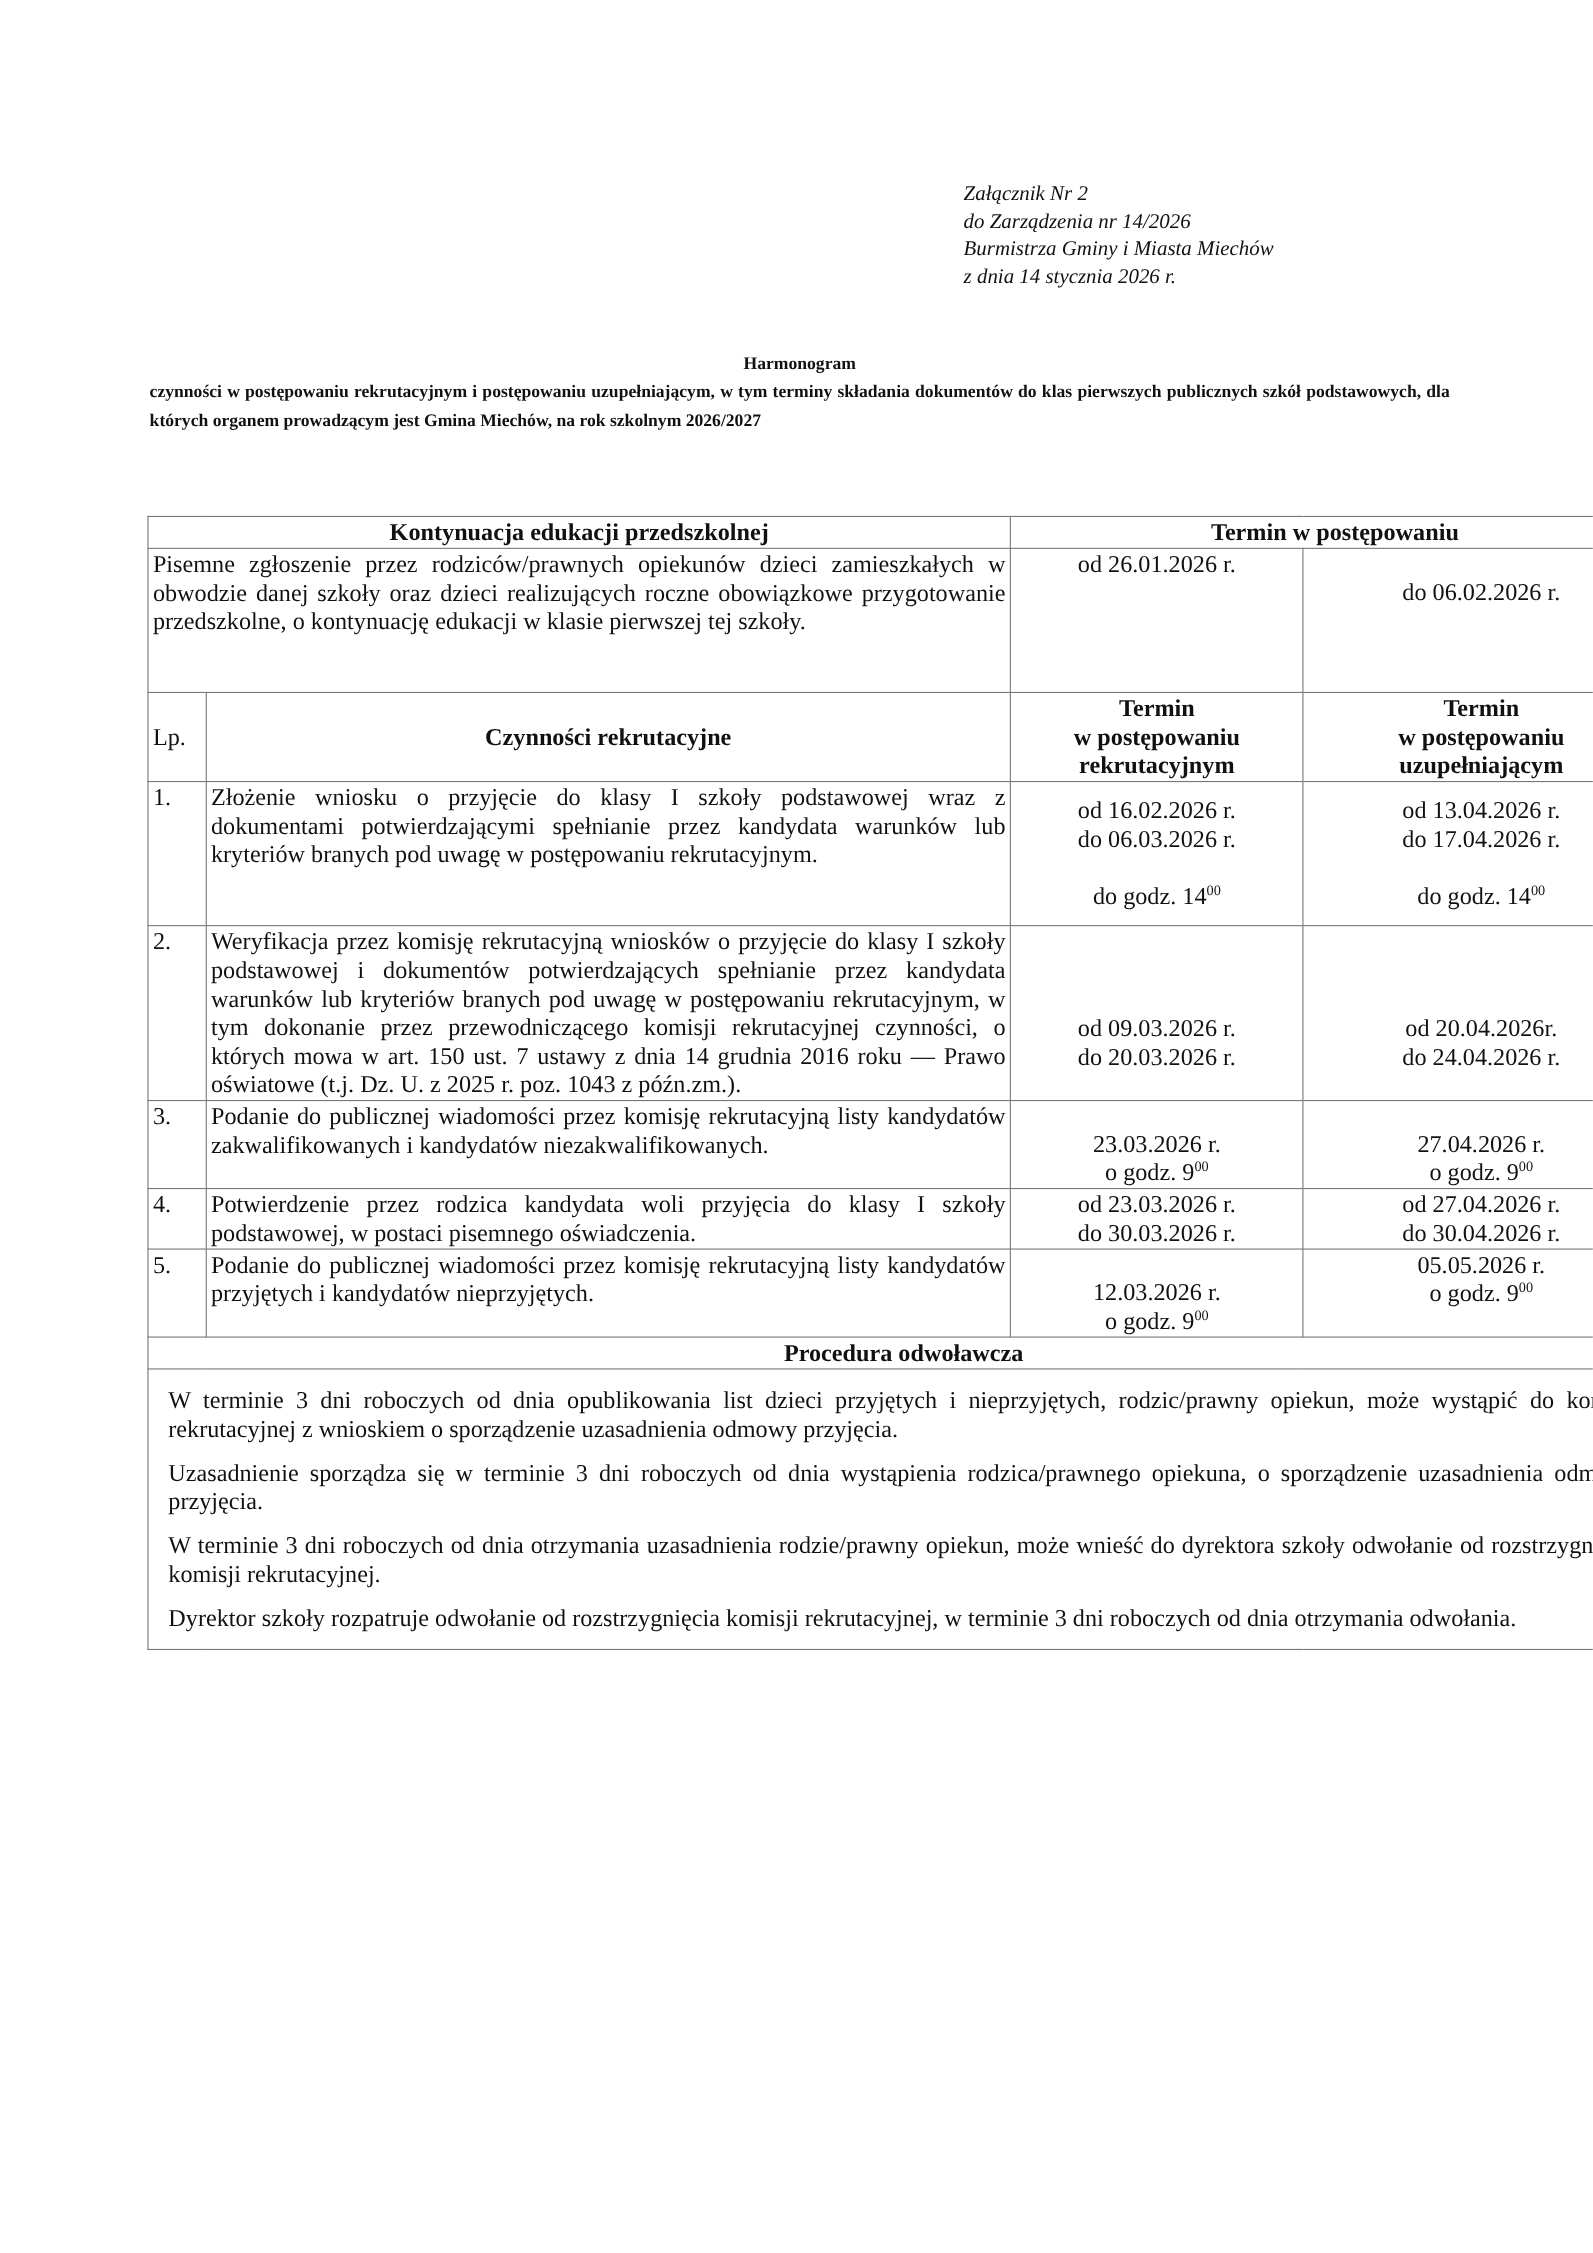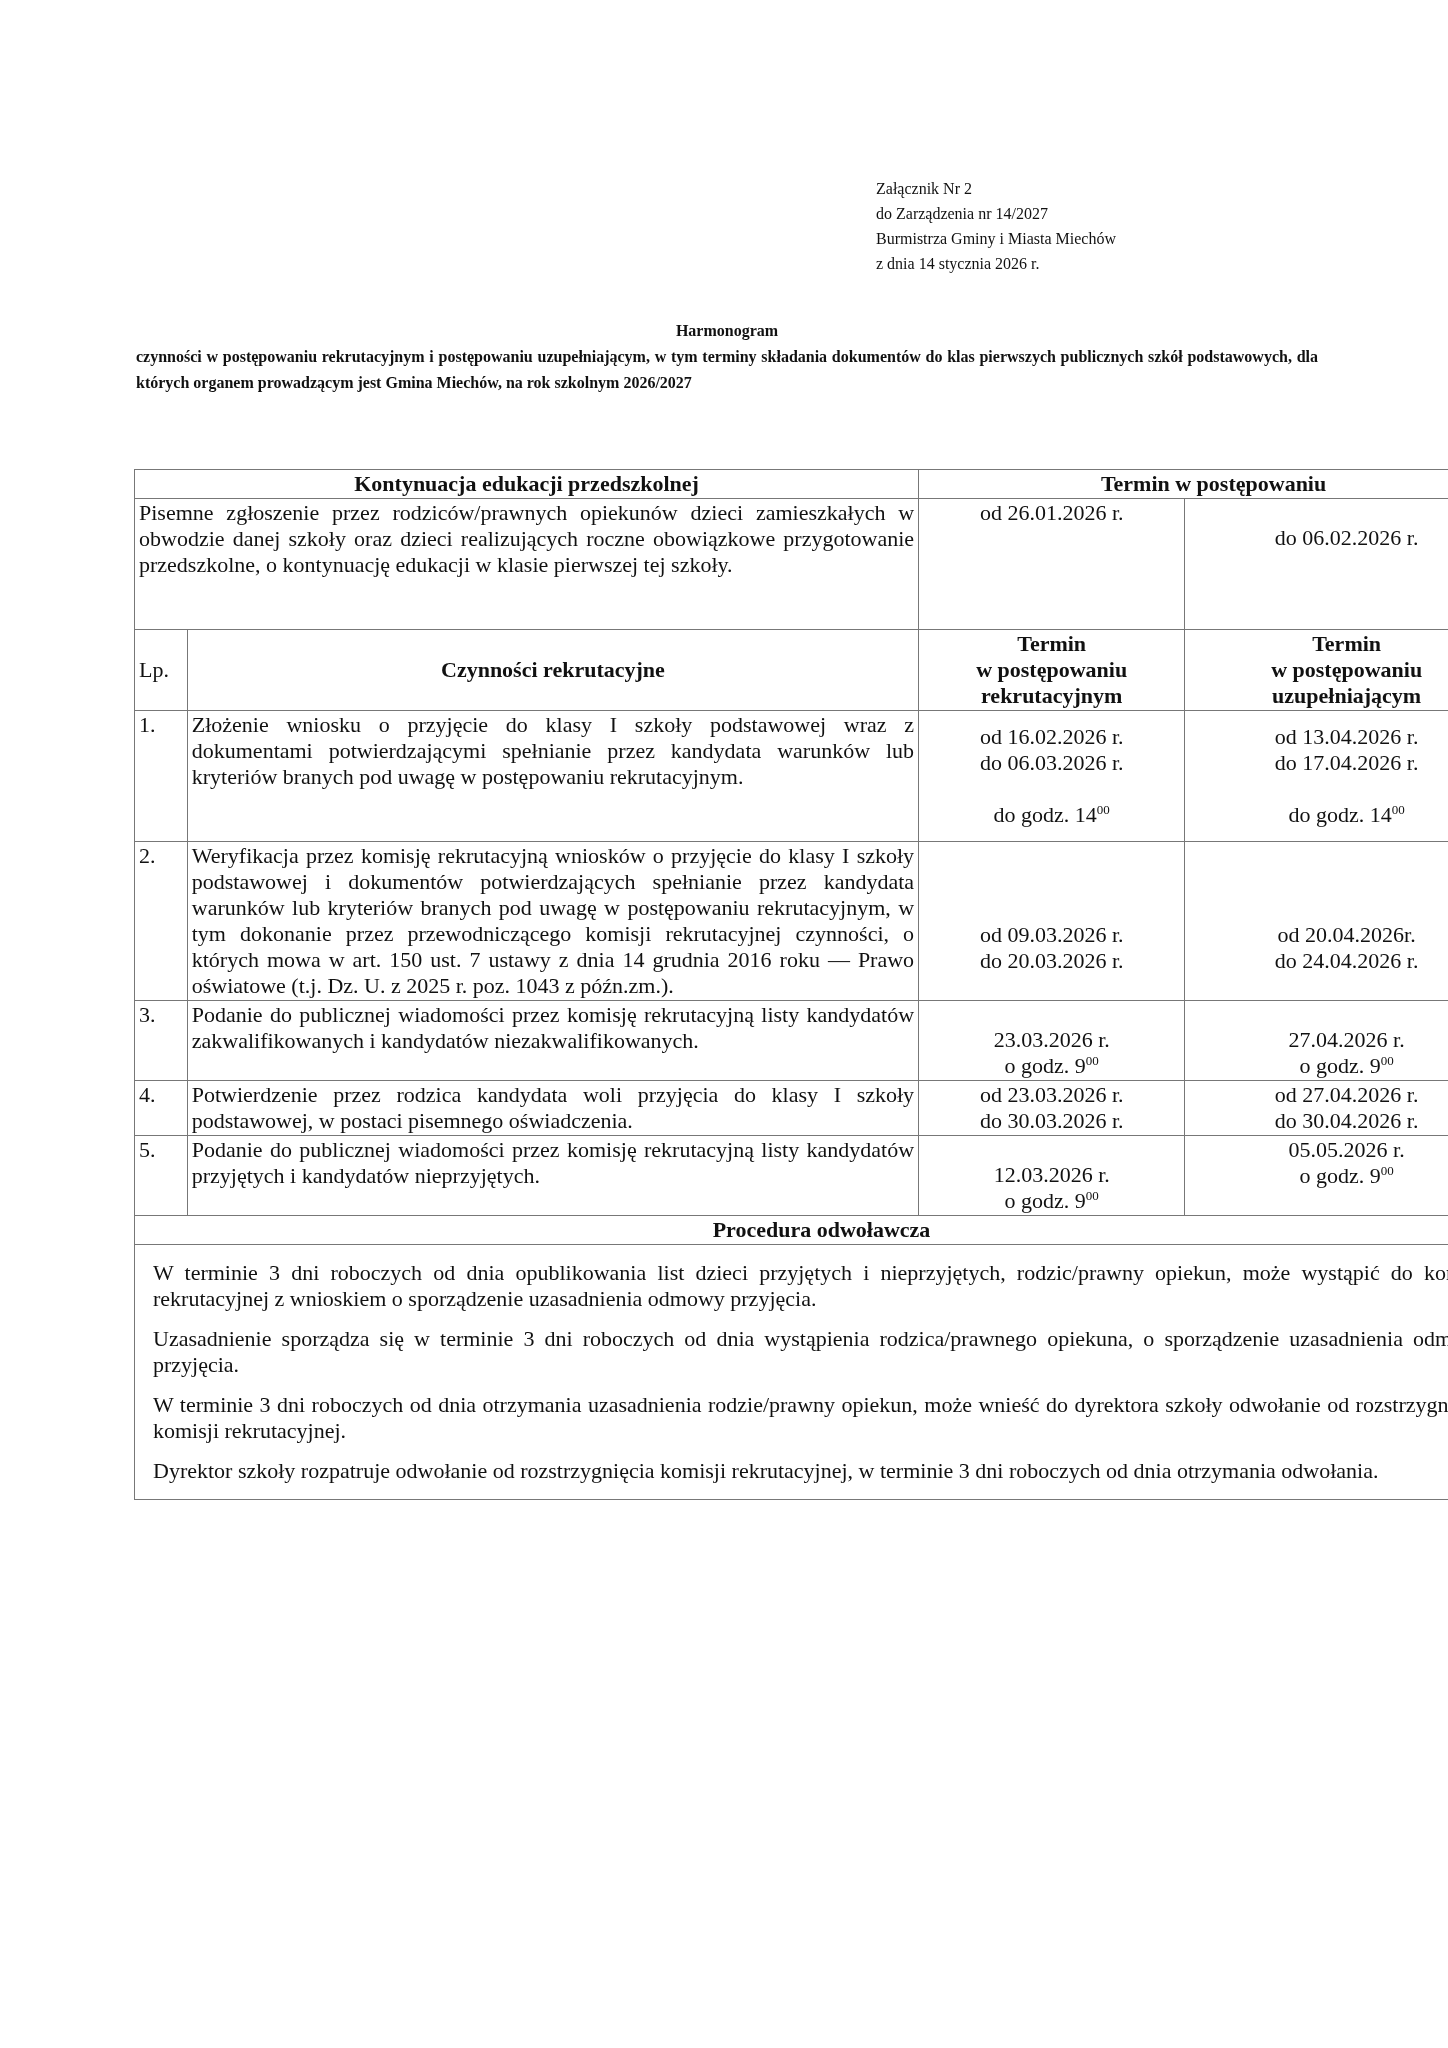--- a/index.html
+++ b/index.html
@@ -1,22 +1,22 @@
 <!DOCTYPE html>
 <html><head>
 <meta charset="utf-8">
 <style>
   html, body { margin: 0; padding: 0; background: #ffffff; }
   body {
     width: 1448px; height: 2048px; position: relative; overflow: hidden;
     font-family: "Liberation Serif", "DejaVu Serif", serif; color: #111111;
   }
   .header-note {
-    position: absolute; left: 876px; top: 176px;
-    font-size: 16px; line-height: 25px;
+    position: absolute; left: 876px; top: 164px;
+    font-size: 19px; line-height: 25px; font-style: italic;
   }
   .title-block {
     position: absolute; left: 136px; top: 318px; width: 1182px;
     font-weight: bold; font-size: 16px; line-height: 26px;
   }
   .title-block .main-title { text-align: center; }
   .title-block .subtitle { text-align: justify; text-align-last: left; }
   table.schedule {
     position: absolute; left: 134px; top: 469px; width: 1375px;
     border-collapse: collapse; font-size: 22px; line-height: 26px;
@@ -34,21 +34,21 @@
   .col-act { width: 610px; }
   .col-d1 { width: 222px; }
   .col-d2 { width: 270px; }
   .appeal p { margin: 14px; text-align: justify; }
 </style>
 </head>
 <body>
 
 <div class="header-note">
   <div>Załącznik Nr 2</div>
-  <div>do Zarządzenia nr 14/2027</div>
+  <div>do Zarządzenia nr 14/2026</div>
   <div>Burmistrza Gminy i Miasta Miechów</div>
   <div>z dnia 14 stycznia 2026 r.</div>
 </div>
 
 <div class="title-block">
   <div class="main-title">Harmonogram</div>
   <div class="subtitle">czynności w postępowaniu rekrutacyjnym i postępowaniu uzupełniającym, w tym terminy składania dokumentów do klas pierwszych publicznych szkół podstawowych, dla których organem prowadzącym jest Gmina Miechów, na rok szkolnym 2026/2027</div>
 </div>
 
 <table class="schedule">

